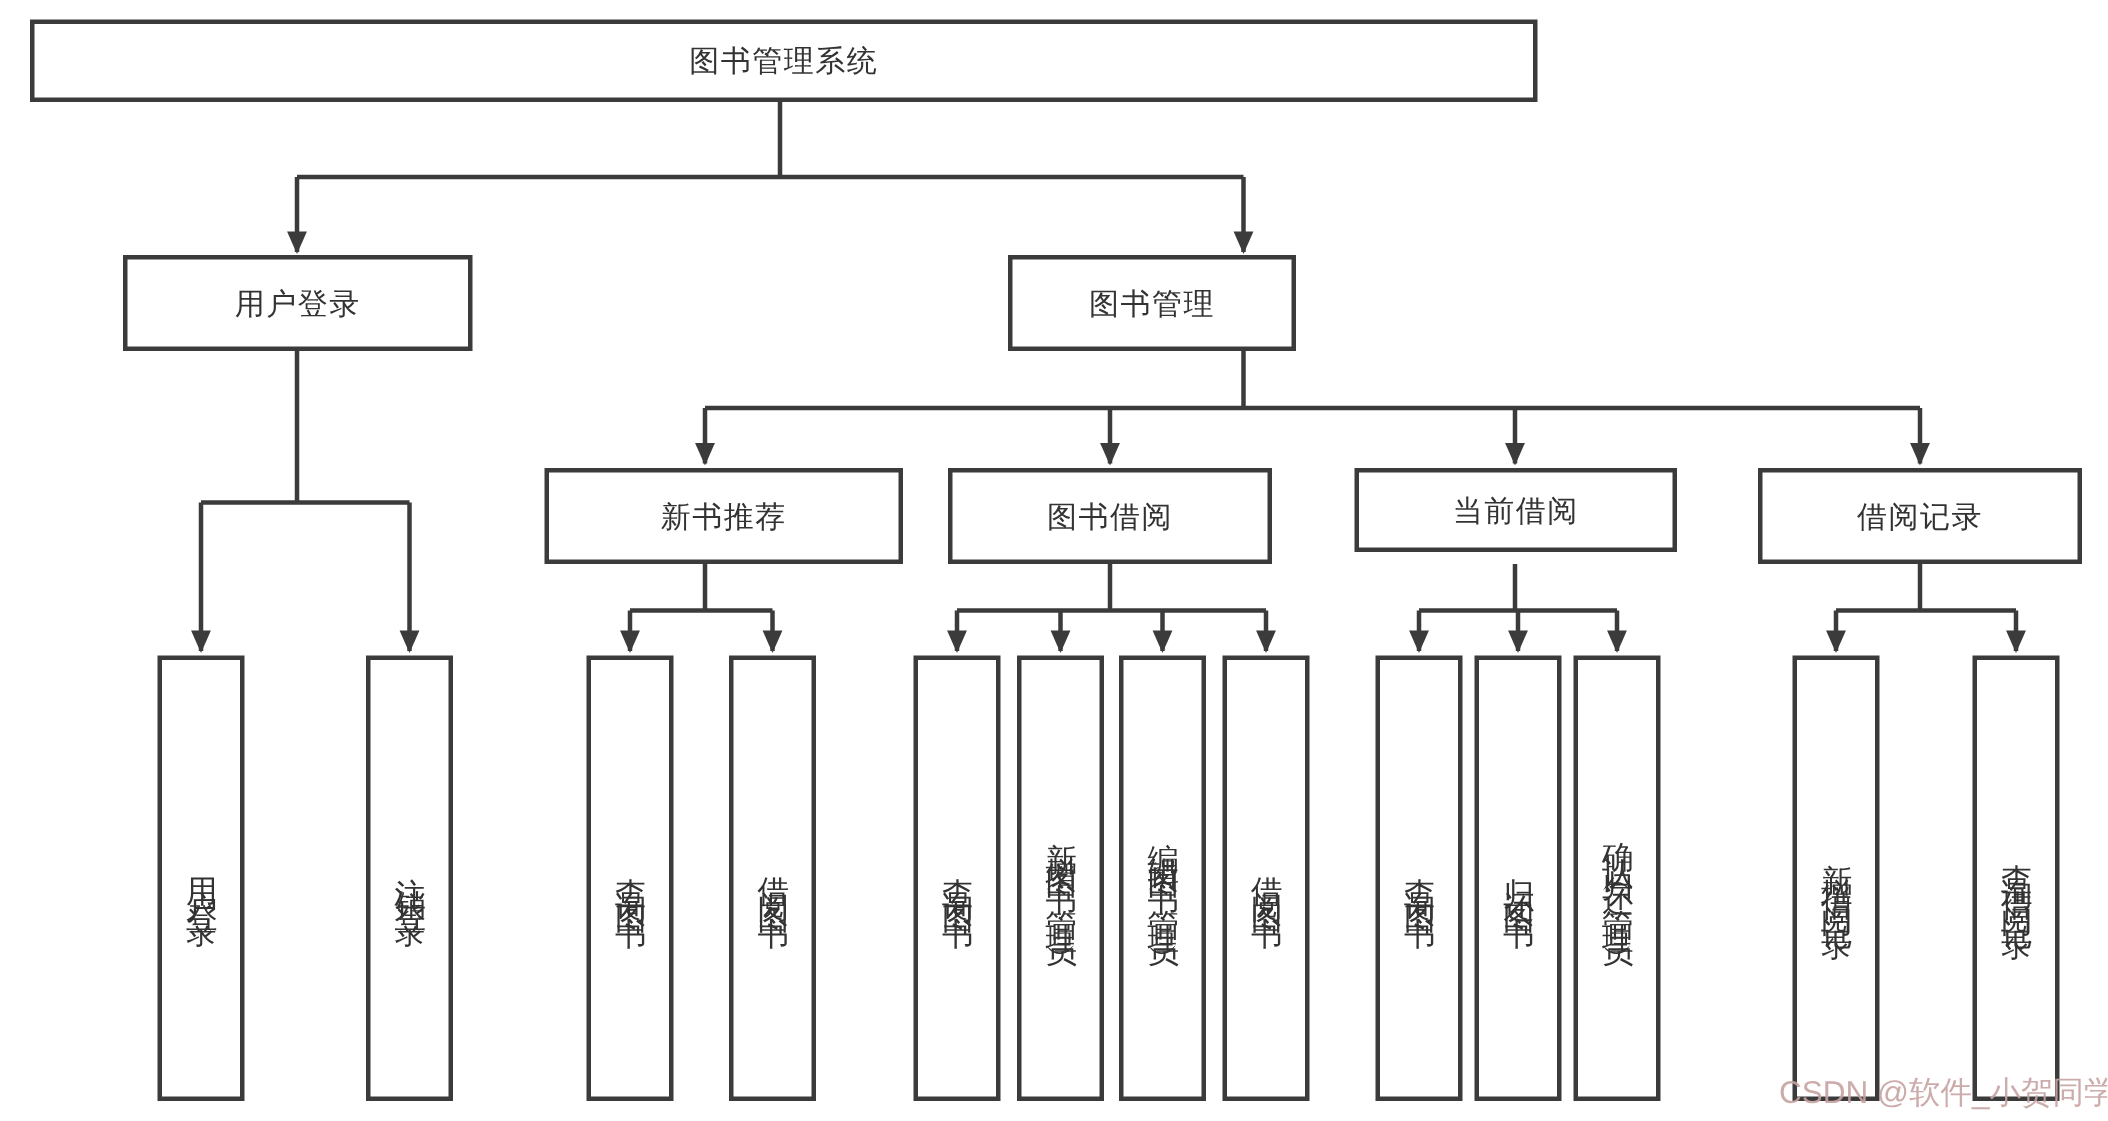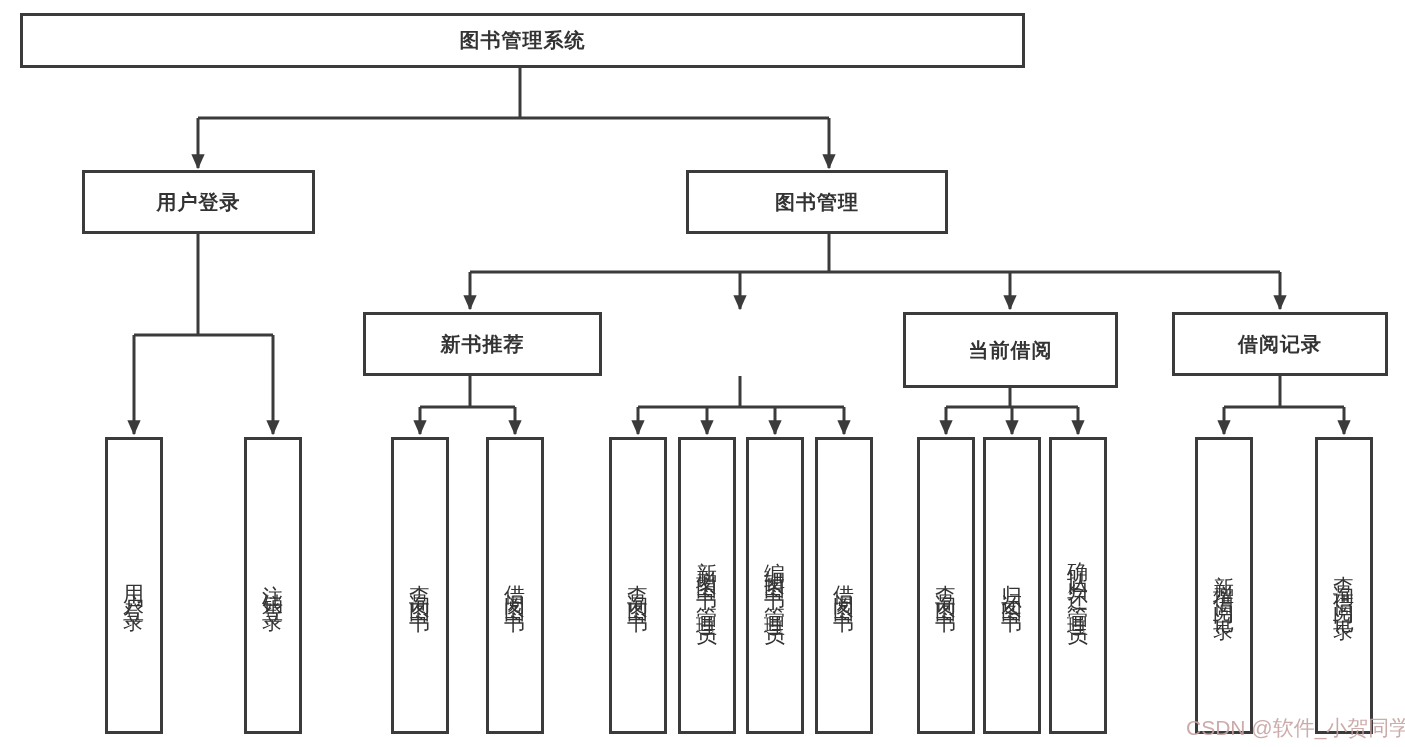--- a/index.html
+++ b/index.html
@@ -26,21 +26,20 @@
     display: flex;
     align-items: center;
     justify-content: center;
     color: #333333;
     z-index: 1;
   }
   .hbox span {
     font-size: 20px;
     letter-spacing: 1px;
     white-space: nowrap;
-    font-weight: bold;
   }
   .vbox { width: 58px; height: 297px; }
   .vbox .vtext {
     writing-mode: vertical-rl;
     text-orientation: mixed;
     font-size: 21px;
     letter-spacing: 9px;
     line-height: 1;
     white-space: nowrap;
   }
@@ -107,28 +106,31 @@
     <line x1="1344" y1="407" x2="1344" y2="434" marker-end="url(#arrowhead)"></line>
   </svg>
 
   <div class="box hbox" style="left:20px;top:13px;width:1005px;height:55px">
     <span>图书管理系统</span>
   </div>
 
   <div class="box hbox" style="left:82px;top:170px;width:233px;height:64px">
     <span>用户登录</span>
   </div>
-  <div class="box hbox" style="left:686px;top:170px;width:262px;height:64px">
+  <div class="box hbox" style="left:672px;top:170px;width:192px;height:64px">
     <span>图书管理</span>
   </div>
 
   <div class="box hbox" style="left:363px;top:312px;width:239px;height:64px">
     <span>新书推荐</span>
   </div>
-  <div class="box hbox" style="left:903px;top:312px;width:215px;height:76px">
+  <div class="box hbox" style="left:632px;top:312px;width:216px;height:64px">
+    <span>图书借阅</span>
+  </div>
+  <div class="box hbox" style="left:903px;top:312px;width:215px;height:56px">
     <span>当前借阅</span>
   </div>
   <div class="box hbox" style="left:1172px;top:312px;width:216px;height:64px">
     <span>借阅记录</span>
   </div>
 
   <div class="box vbox" style="left:105px;top:437px">
     <span class="vtext">用户登录</span>
   </div>
   <div class="box vbox" style="left:244px;top:437px">

